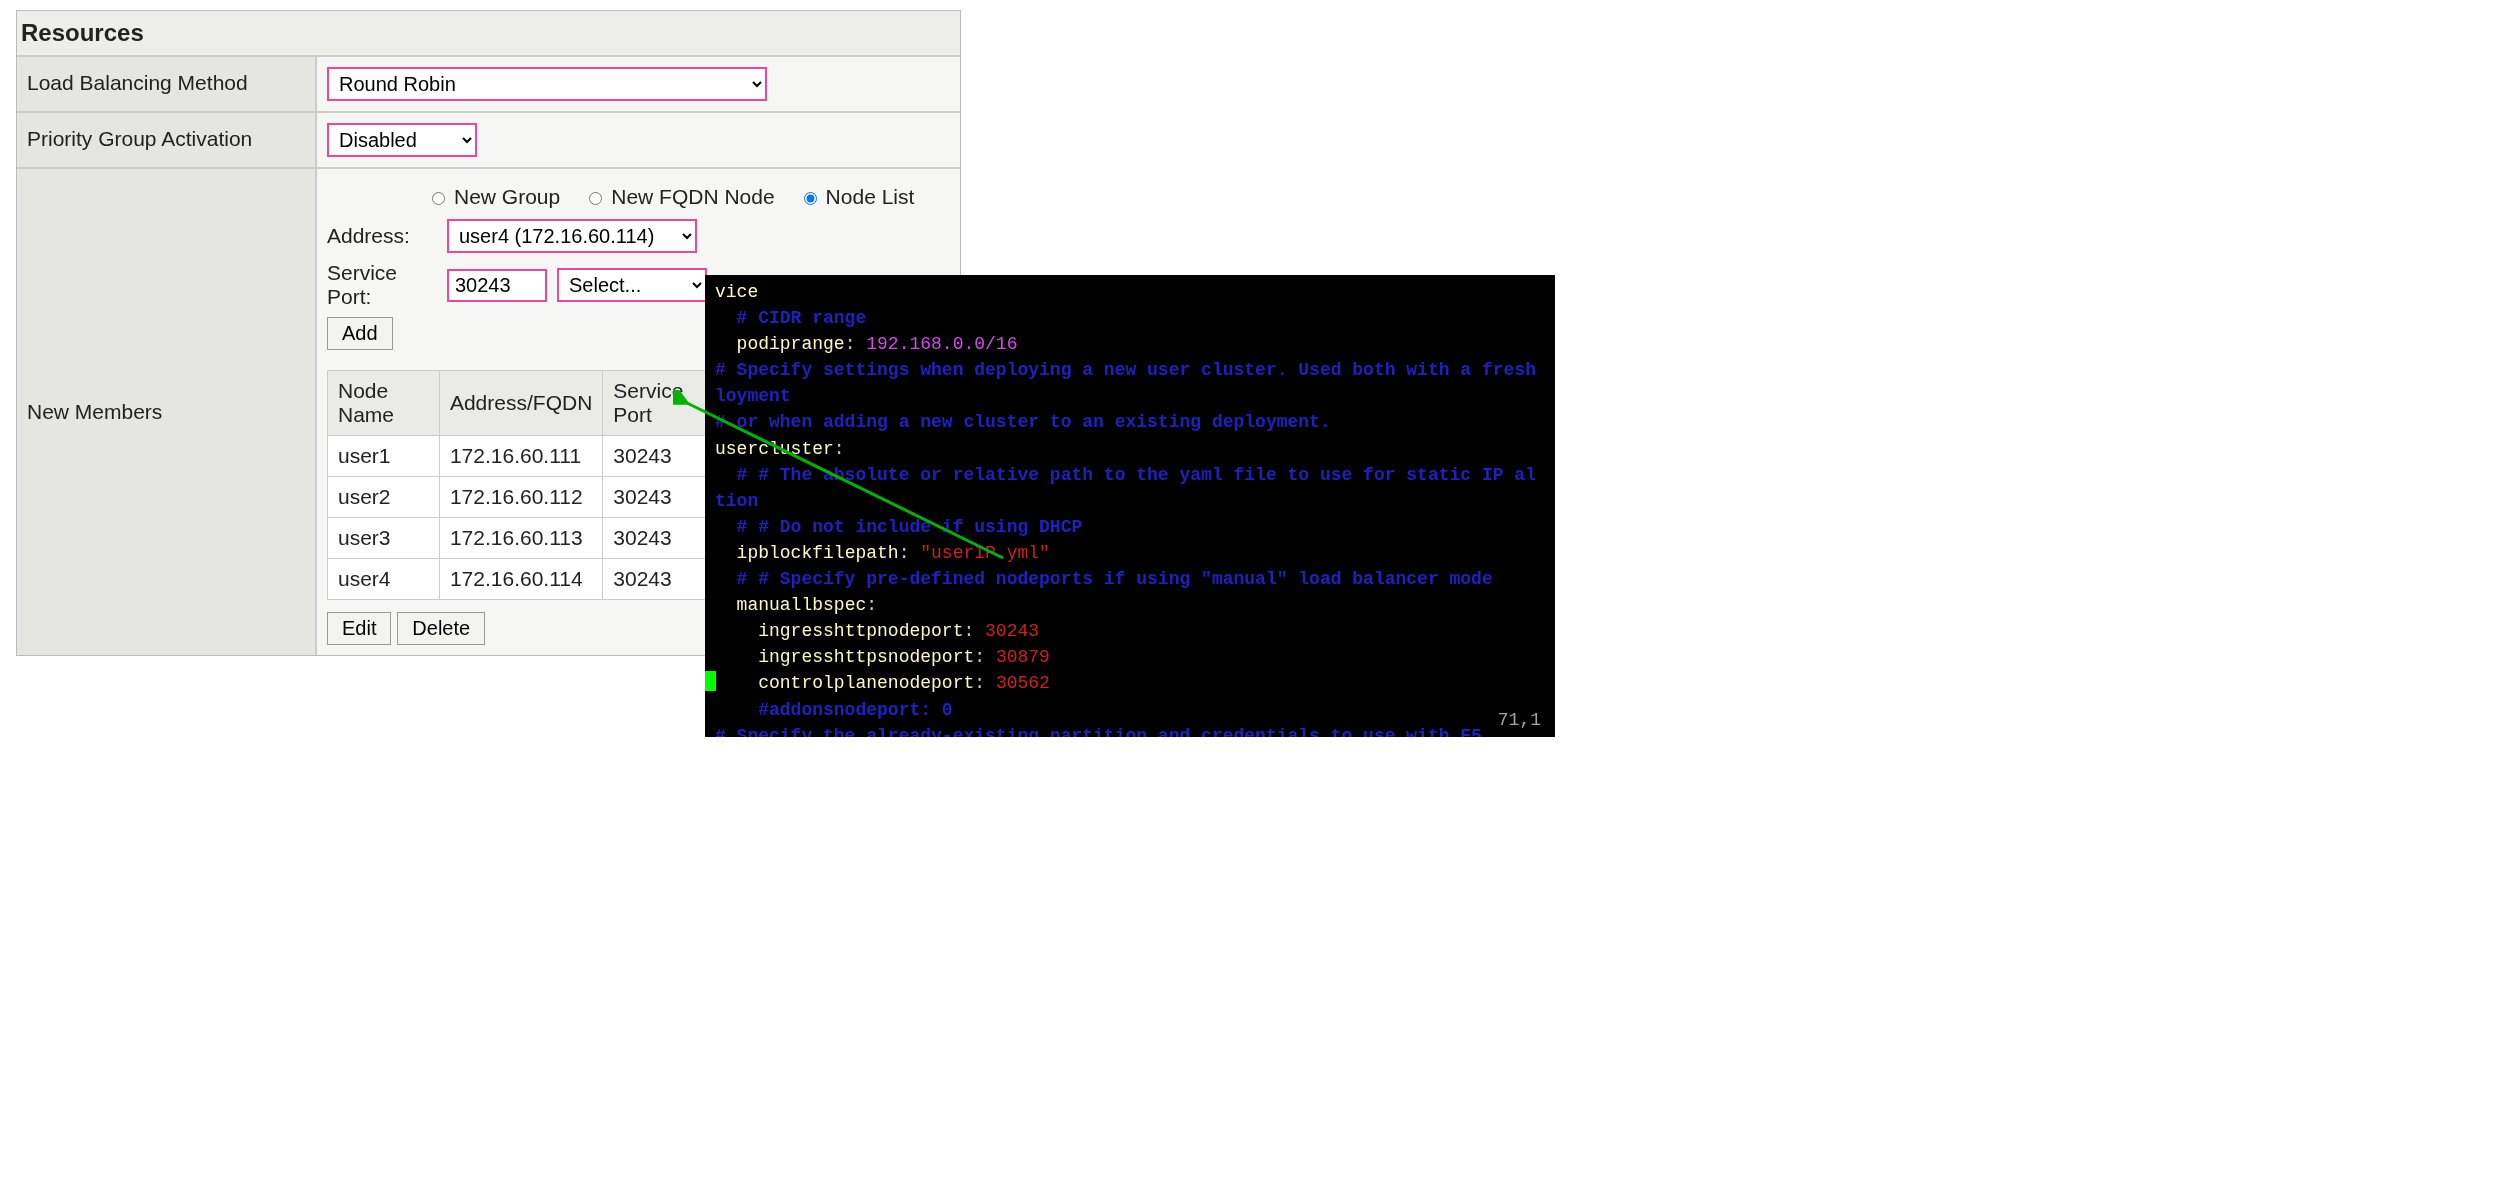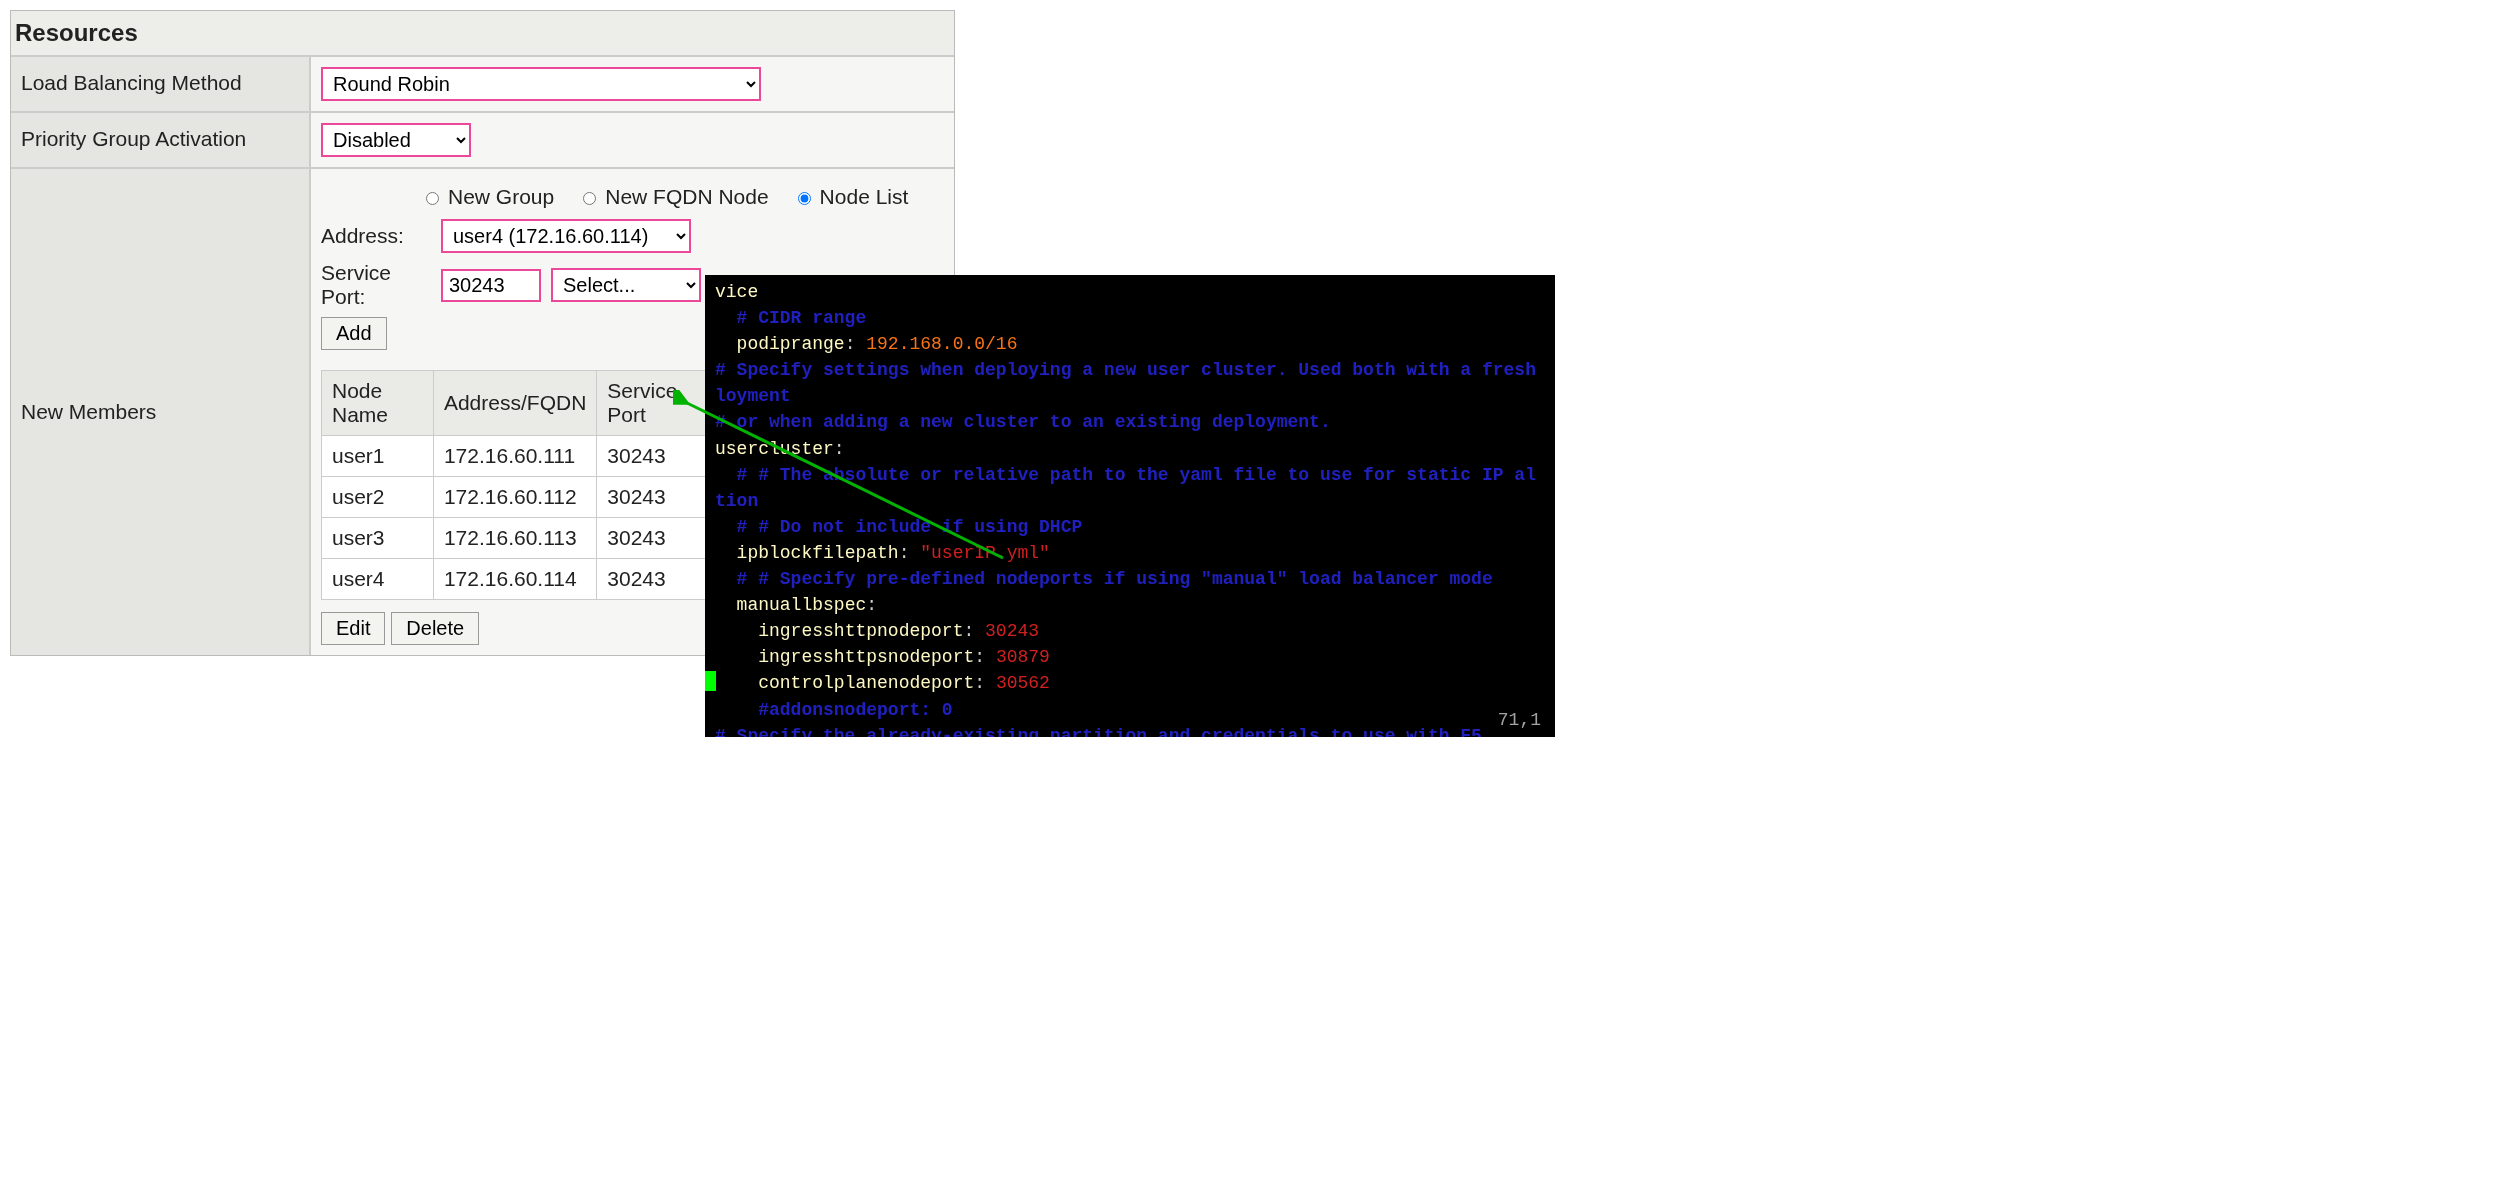--- a/index.html
+++ b/index.html
@@ -8,21 +8,21 @@
     font-family: Arial, Helvetica, sans-serif;
     font-size: 21px;
     background: #fff;
     color: #222;
     width: 2500px;
     height: 1188px;
     position: relative;
   }
   .panel {
     position: absolute;
-    left: 10px;
+    left: 16px;
     top: 10px;
     width: 945px;
     background: #ededea;
     border: 1px solid #bbb;
   }
   .section-title {
     font-weight: bold;
     padding: 8px 10px 8px 4px;
     font-size: 24px;
     background: #ededea;
@@ -120,21 +120,21 @@
     background: #000;
     color: #ccc;
     font-family: "Courier New", monospace;
     font-size: 18px;
     line-height: 1.45;
     padding: 4px 6px 4px 10px;
     overflow: hidden;
     white-space: pre;
   }
   .t-cyan   { color: #fef9c3; }
-  .t-white  { color: #f97316; margin-top: 30px; }
+  .t-white  { color: #d946ef; margin-top: 30px; }
   .t-bblue  { color: #2020c0; font-weight: bold; }
   .t-red    { color: #d02020; }
   .t-cursor { background: #00ff00; display:inline-block; width: 11px; height: 20px; vertical-align: text-bottom; }
   .t-status { position:absolute; bottom: 4px; right: 14px; color:#a3a3a3; }
 
   
   .arrow-svg {
     position: absolute;
     left: 673px;
     top: 390px;

